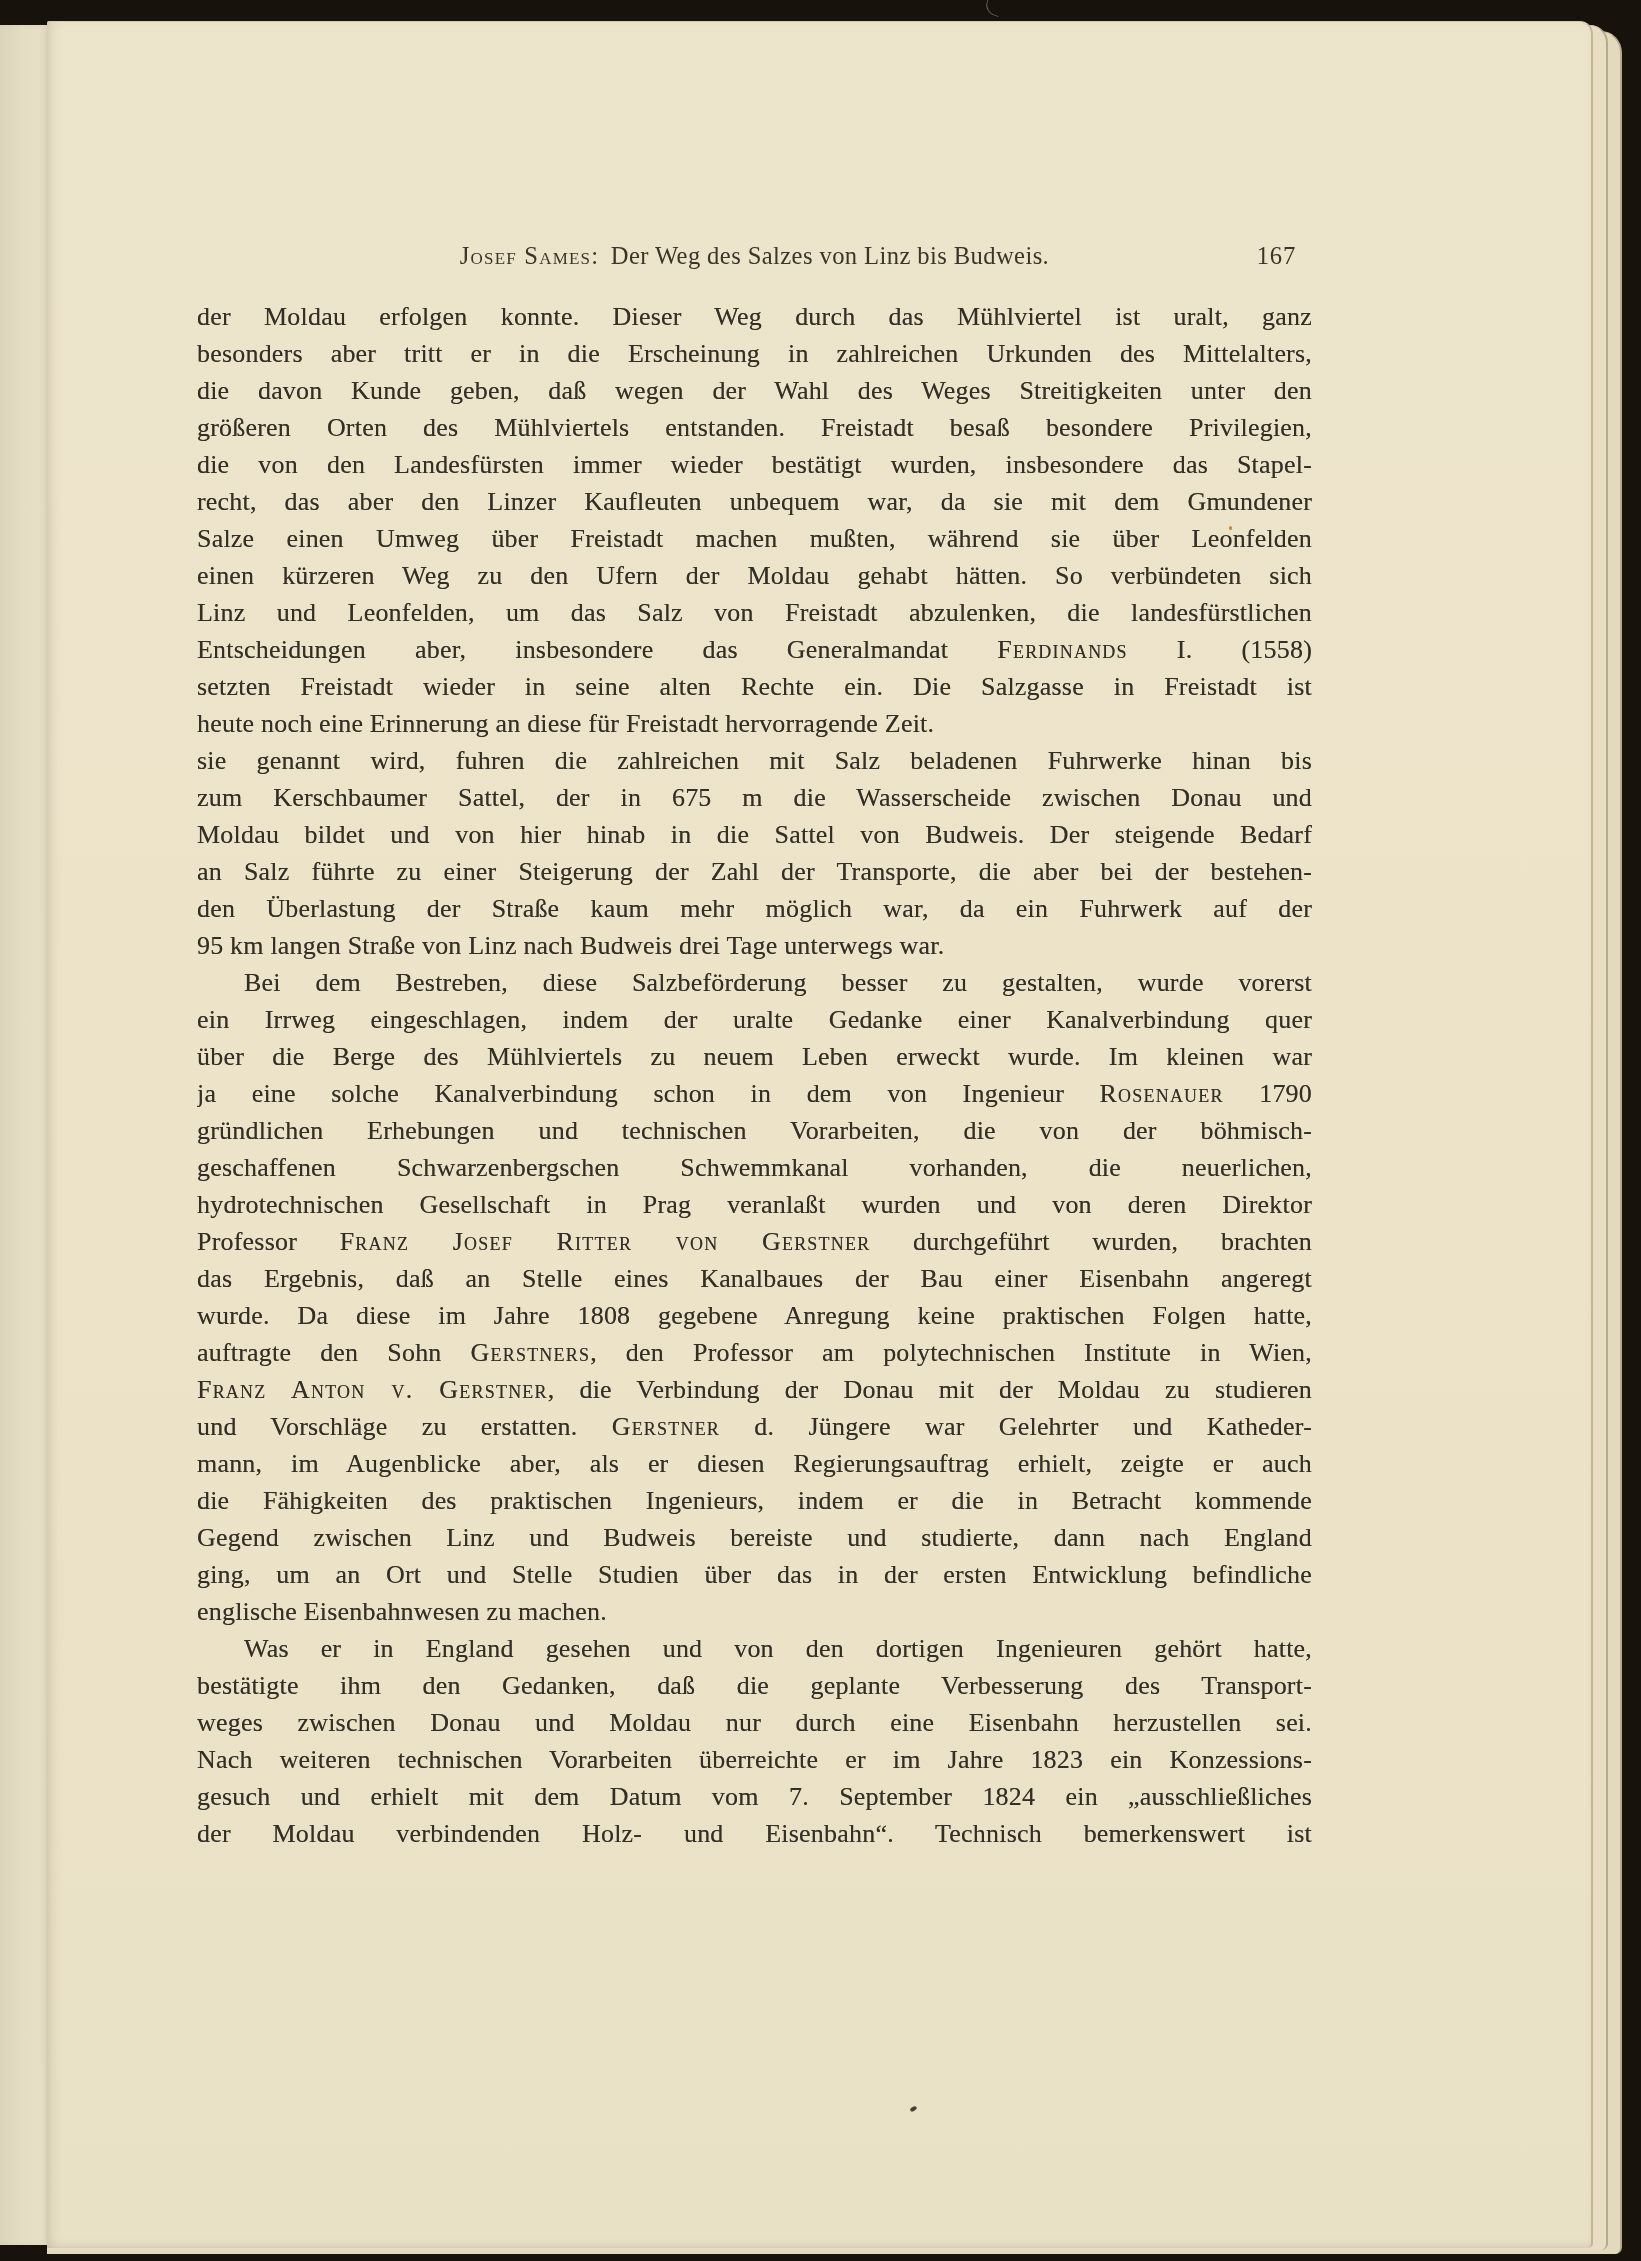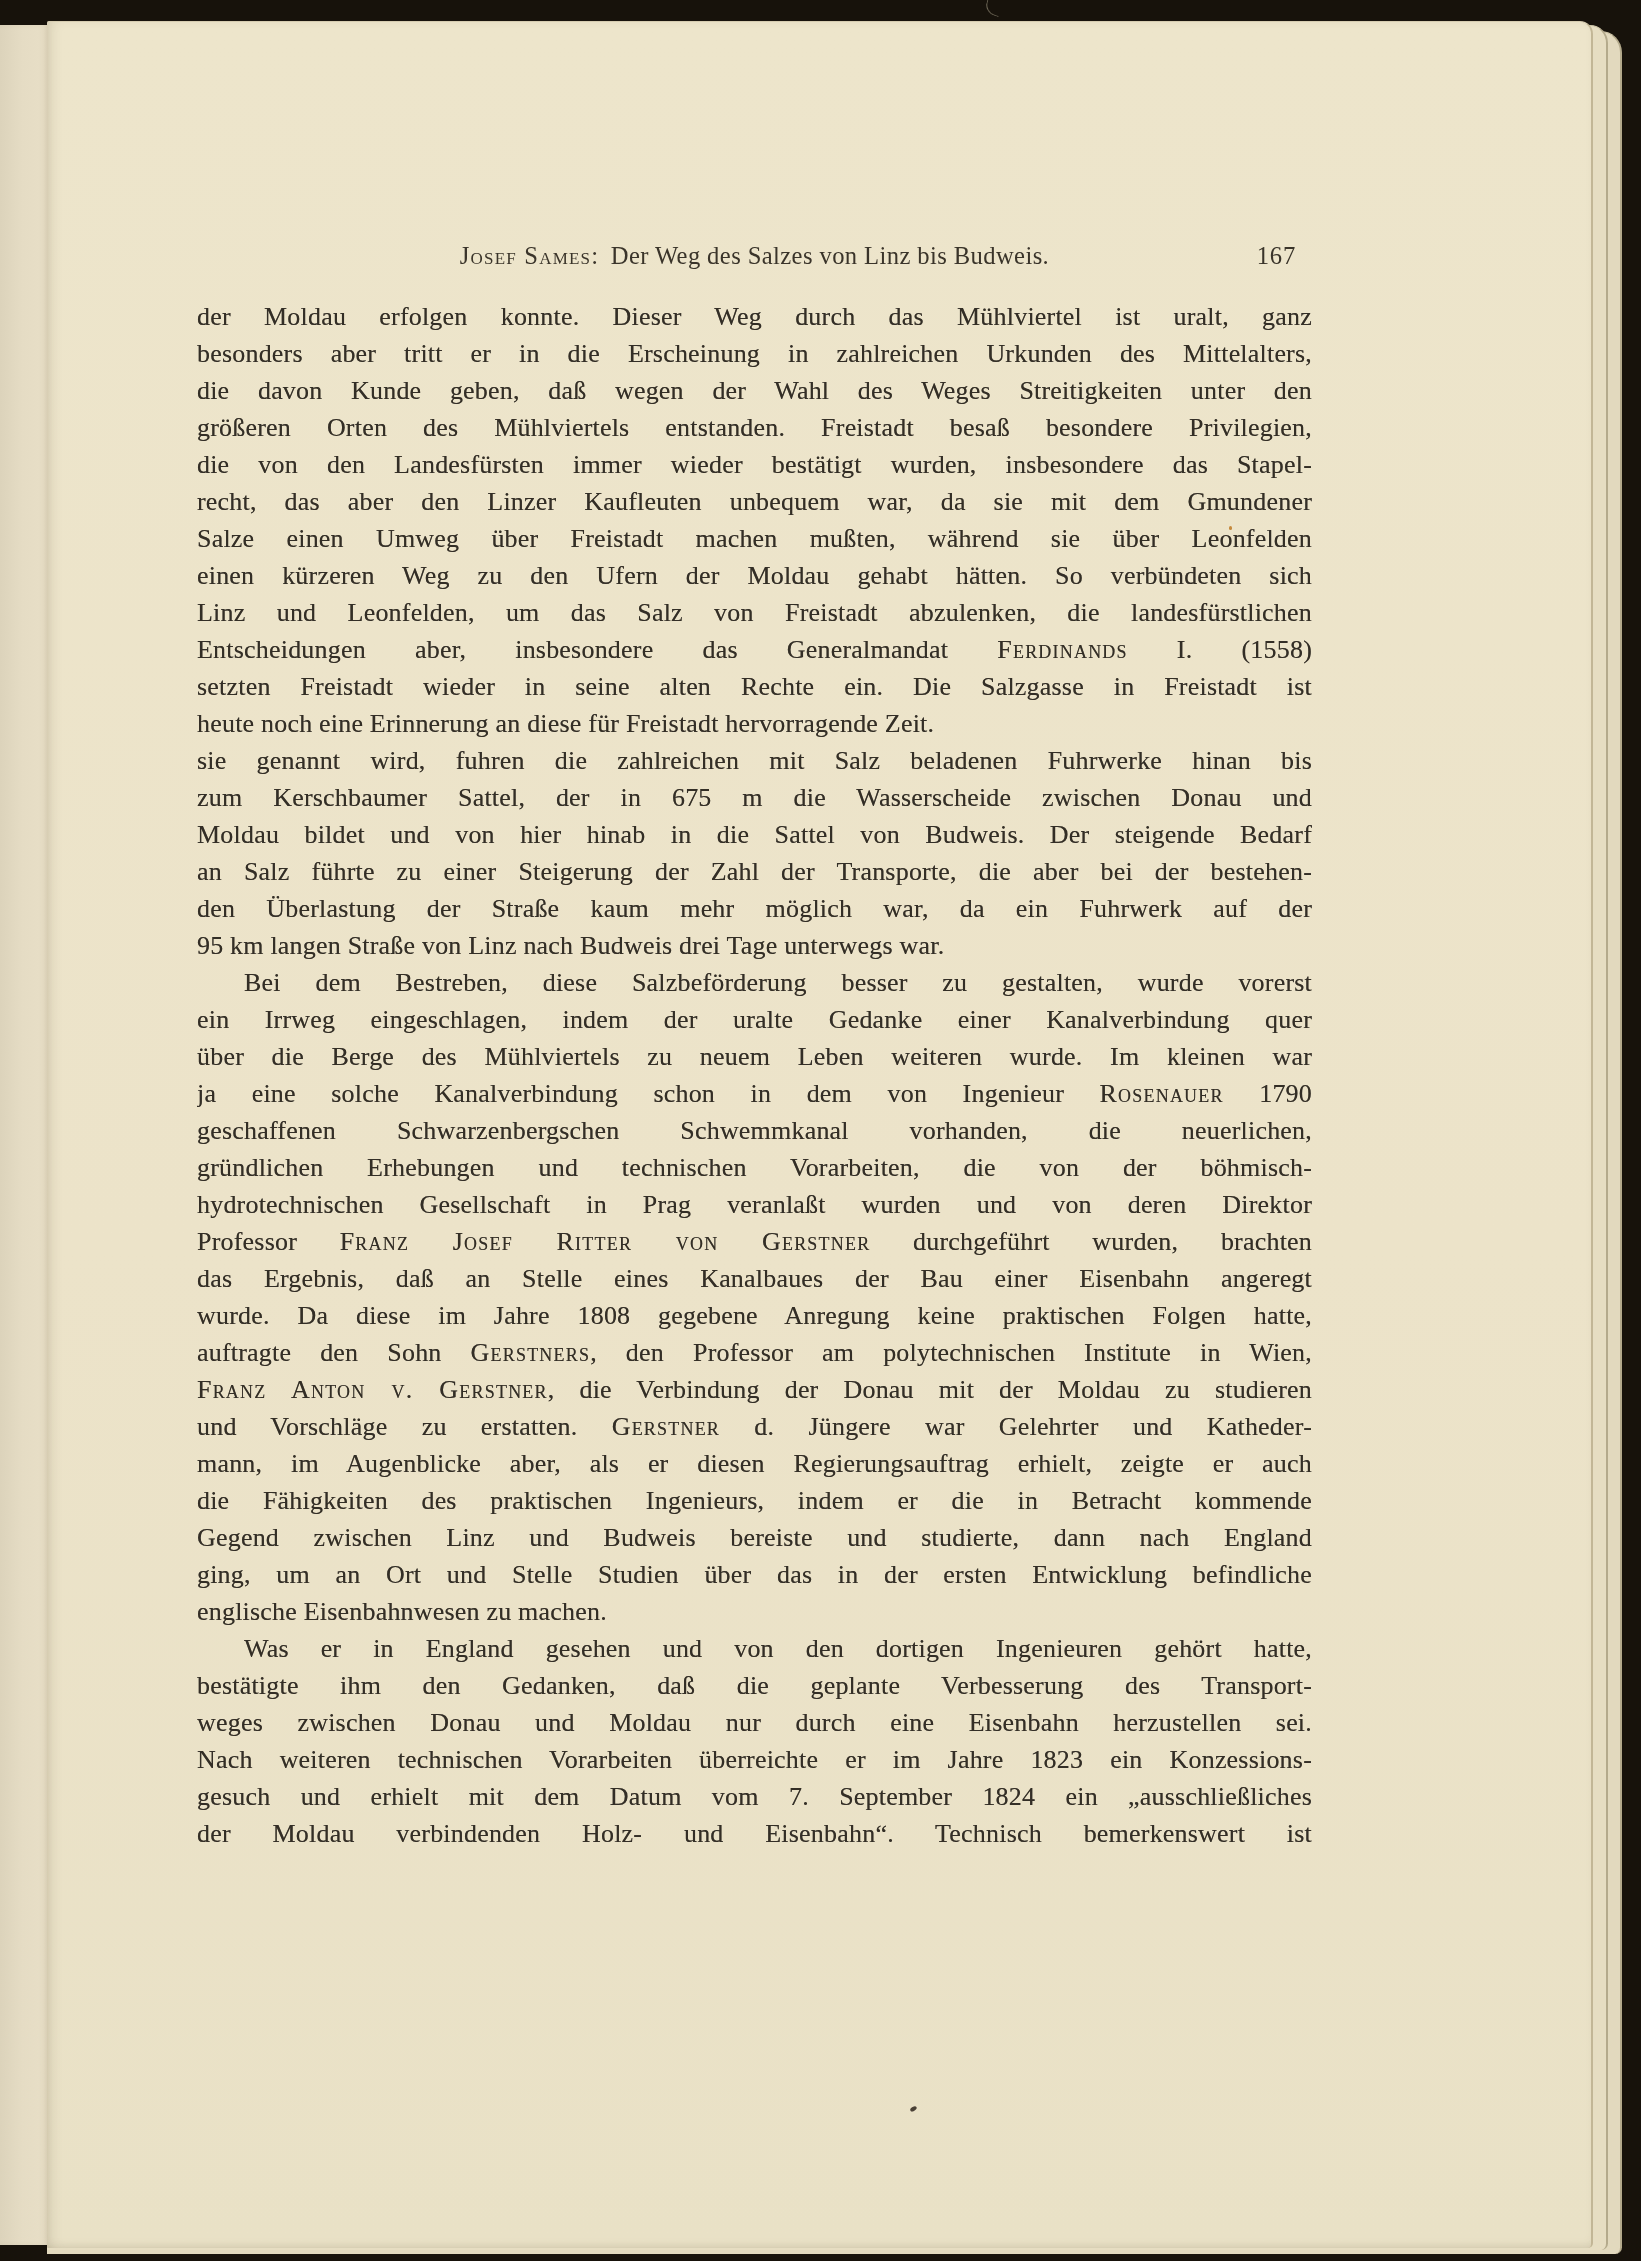--- a/index.html
+++ b/index.html
@@ -108,24 +108,24 @@
           <div class="line">sie genannt wird, fuhren die zahlreichen mit Salz beladenen Fuhrwerke hinan bis</div>
           <div class="line">zum Kerschbaumer Sattel, der in 675 m die Wasserscheide zwischen Donau und</div>
           <div class="line">Moldau bildet und von hier hinab in die Sattel von Budweis. Der steigende Bedarf</div>
           <div class="line">an Salz führte zu einer Steigerung der Zahl der Transporte, die aber bei der bestehen-</div>
           <div class="line">den Überlastung der Straße kaum mehr möglich war, da ein Fuhrwerk auf der</div>
           <div class="line lastline">95 km langen Straße von Linz nach Budweis drei Tage unterwegs war.</div>
         </div>
         <div class="para">
           <div class="line indent">Bei dem Bestreben, diese Salzbeförderung besser zu gestalten, wurde vorerst</div>
           <div class="line">ein Irrweg eingeschlagen, indem der uralte Gedanke einer Kanalverbindung quer</div>
-          <div class="line">über die Berge des Mühlviertels zu neuem Leben weiteren wurde. Im kleinen war</div>
+          <div class="line">über die Berge des Mühlviertels zu neuem Leben erweckt wurde. Im kleinen war</div>
           <div class="line">ja eine solche Kanalverbindung schon in dem von Ingenieur <span class="sc">Rosenauer</span> 1790</div>
+          <div class="line">gründlichen Erhebungen und technischen Vorarbeiten, die von der böhmisch-</div>
           <div class="line">geschaffenen Schwarzenbergschen Schwemmkanal vorhanden, die neuerlichen,</div>
-          <div class="line">gründlichen Erhebungen und technischen Vorarbeiten, die von der böhmisch-</div>
           <div class="line">hydrotechnischen Gesellschaft in Prag veranlaßt wurden und von deren Direktor</div>
           <div class="line">Professor <span class="sc">Franz Josef Ritter von Gerstner</span> durchgeführt wurden, brachten</div>
           <div class="line">das Ergebnis, daß an Stelle eines Kanalbaues der Bau einer Eisenbahn angeregt</div>
           <div class="line">wurde. Da diese im Jahre 1808 gegebene Anregung keine praktischen Folgen hatte,</div>
           <div class="line">auftragte den Sohn <span class="sc">Gerstners</span>, den Professor am polytechnischen Institute in Wien,</div>
           <div class="line"><span class="sc">Franz Anton v. Gerstner</span>, die Verbindung der Donau mit der Moldau zu studieren</div>
           <div class="line">und Vorschläge zu erstatten. <span class="sc">Gerstner</span> d. Jüngere war Gelehrter und Katheder-</div>
           <div class="line">mann, im Augenblicke aber, als er diesen Regierungsauftrag erhielt, zeigte er auch</div>
           <div class="line">die Fähigkeiten des praktischen Ingenieurs, indem er die in Betracht kommende</div>
           <div class="line">Gegend zwischen Linz und Budweis bereiste und studierte, dann nach England</div>

